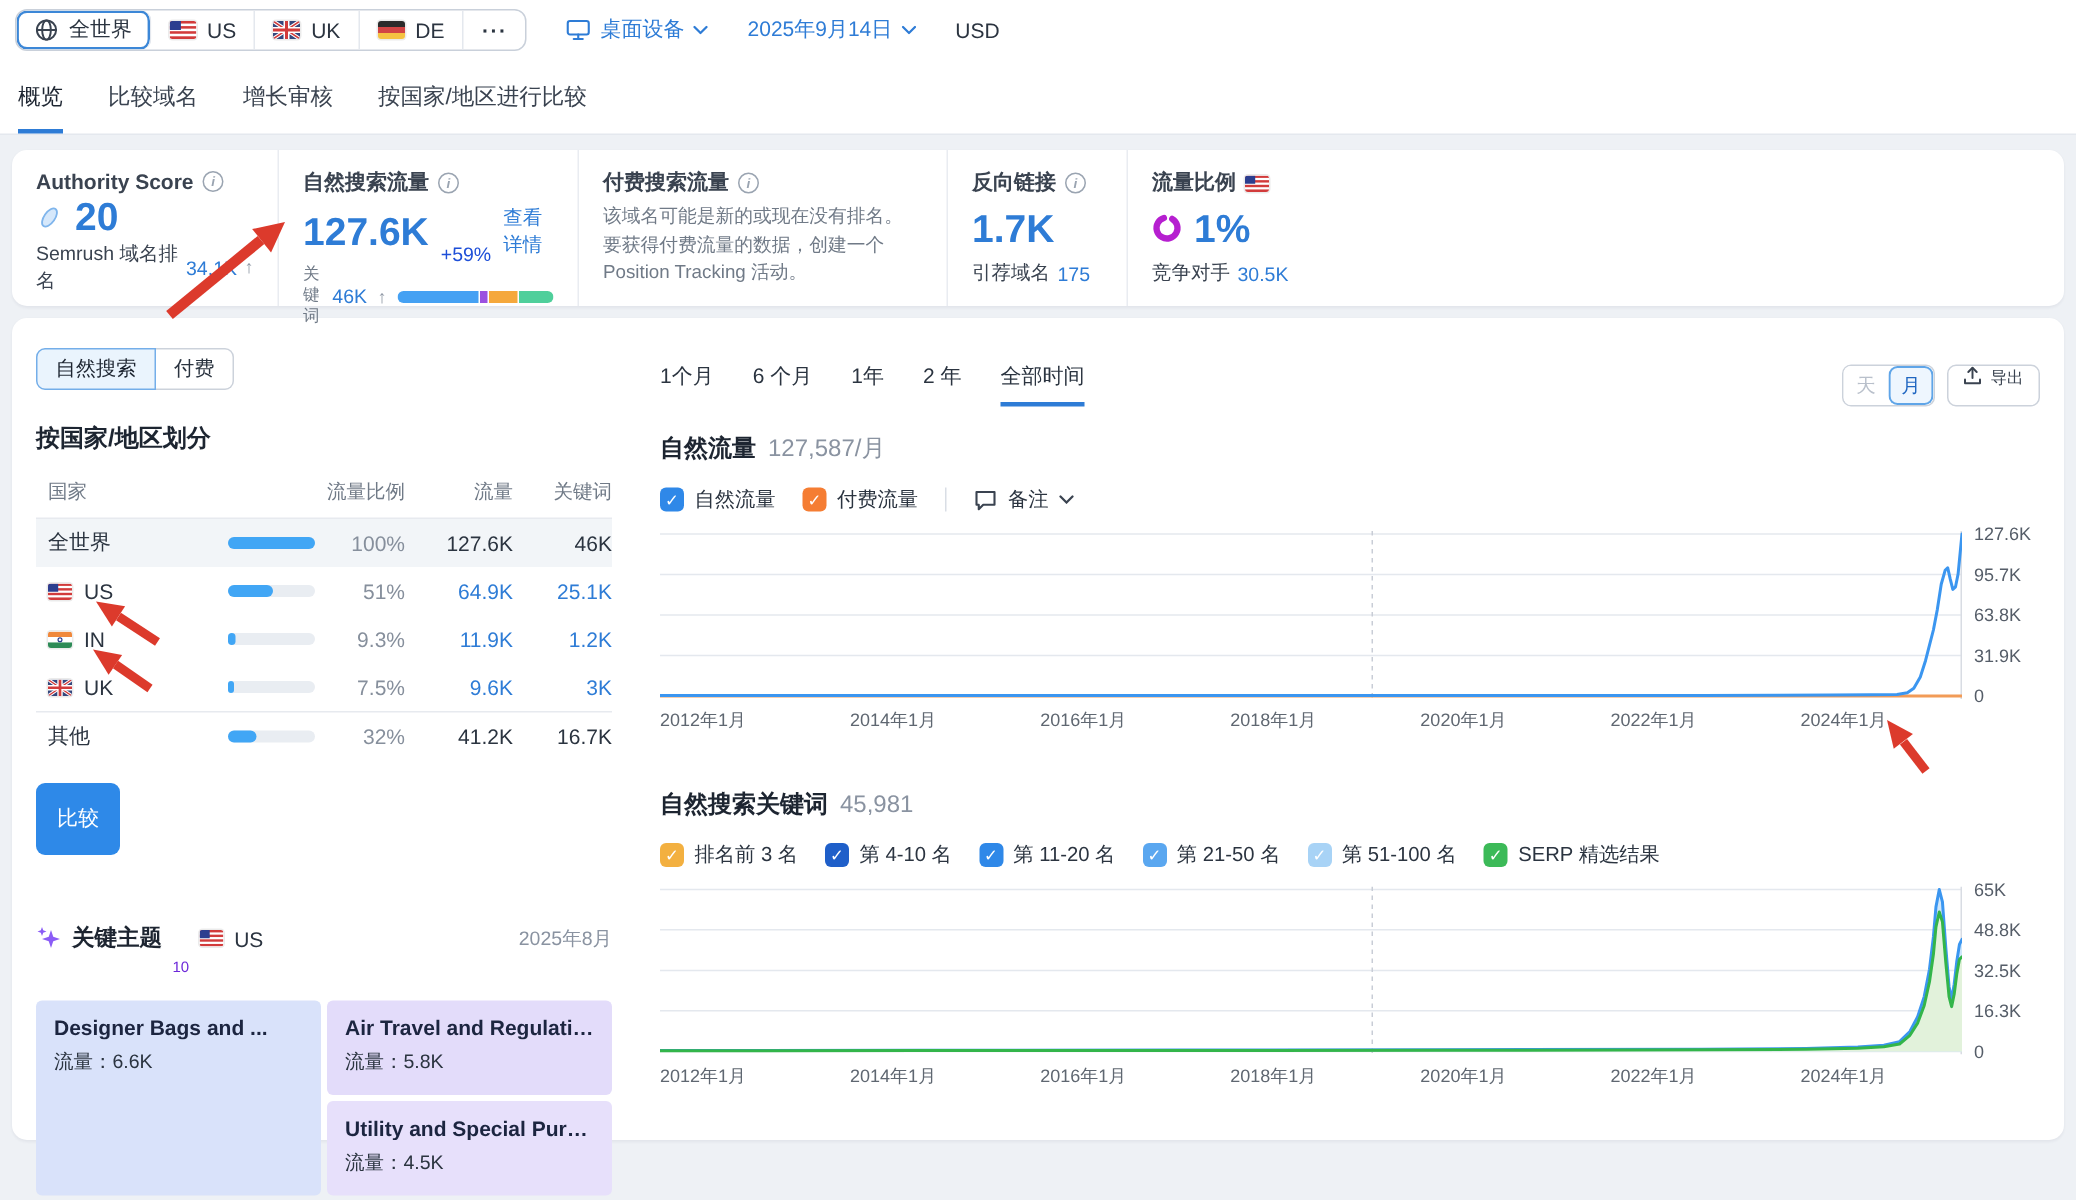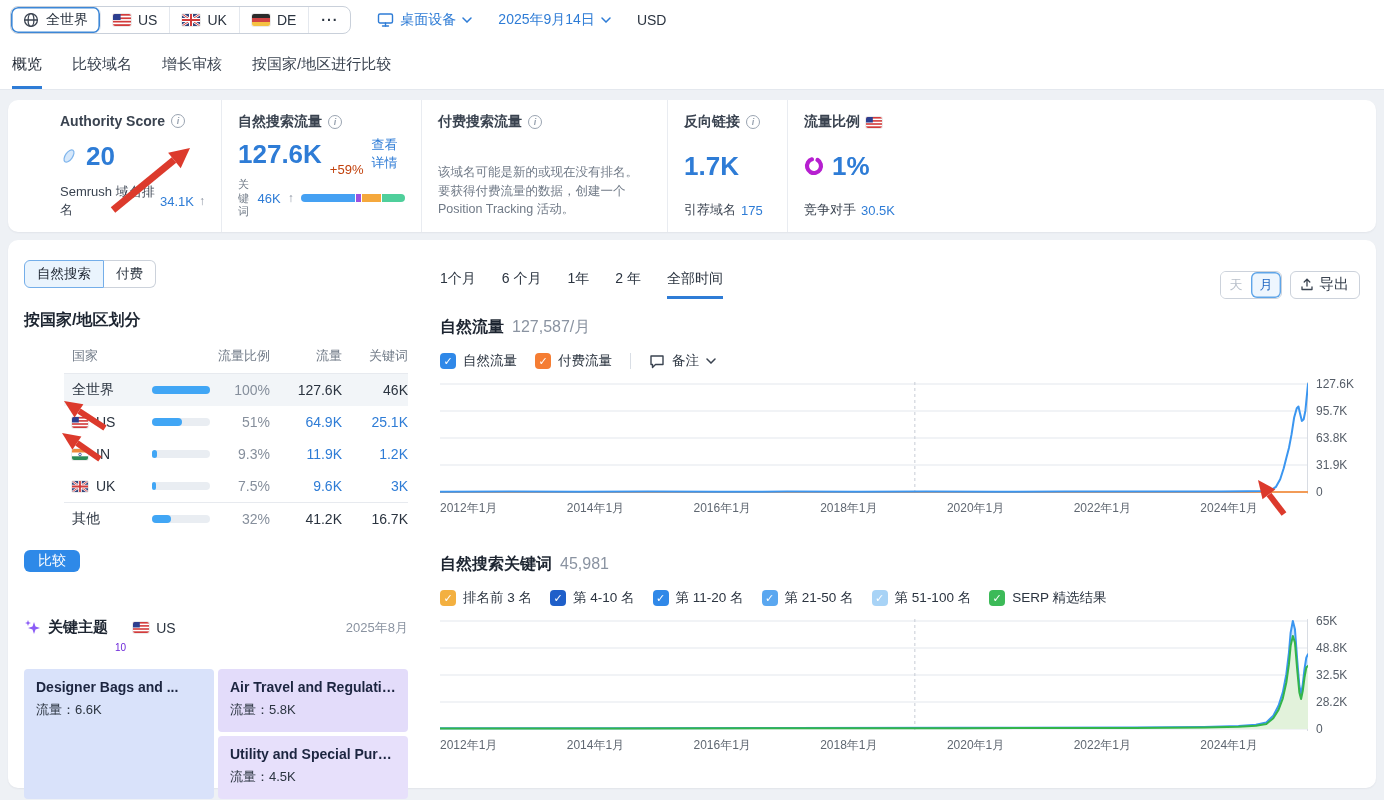--- a/index.html
+++ b/index.html
@@ -22,28 +22,28 @@
 
   
   .tabs { background:#fff; display:flex; gap:30px; padding:0 12px; border-bottom:1px solid #e4e8ee; height:50px; align-items:stretch; }
   .tab { display:flex; align-items:center; font-size:15px; color:#3a4350; border-bottom:3px solid transparent; padding-top:2px; }
   .tab.active { border-bottom-color:#2e7cd6; color:#1d2531; }
 
   
   .card { background:#fff; border-radius:10px; box-shadow:0 1px 2px rgba(30,40,60,.06); margin:0 8px; }
 
   
-  .metrics { margin-top:10px; height:132px; display:flex;padding-left:36px; }
+  .metrics { margin-top:10px; height:104px; display:flex; }
   .mcol { padding:13px 16px; display:flex; flex-direction:column; justify-content:space-between; border-right:1px solid #e9ecf1; }
   .mcol:last-child, .mcol.no-divider { border-right:none; }
   .m-title { font-size:14px; color:#3a4350; font-weight:bold; display:flex; align-items:center; gap:6px; }
   .m-value { font-size:26px; font-weight:bold; color:#2e7cd6; display:flex; align-items:center; gap:8px; }
   .m-sub { font-size:13px; color:#3a4350; display:flex; align-items:center; gap:5px; }
   .m-link { color:#2e7cd6; }
-  .m-delta { font-size:13px; color:#c2410c; font-weight:normal;margin-top:31px; }
+  .m-delta { font-size:13px; color:#1d4ed8; font-weight:normal;margin-top:31px; }
   .m-small-link { font-size:13px; color:#2e7cd6; font-weight:normal; }
   .info-ic { width:14px; height:14px; border-radius:50%; border:1.2px solid #9aa4b1; color:#9aa4b1; font-size:9px; display:inline-flex; align-items:center; justify-content:center; font-weight:bold; font-style:italic; }
   .kw-row { display:flex; align-items:center; gap:7px; }
   .kw-vert { width:13px; font-size:11px; color:#707a87; word-break:break-all; line-height:1.25; }
   .seg-bar { display:flex; width:108px; height:8px; border-radius:4px; overflow:hidden; gap:1px; background:#fff; }
   .seg-bar i { display:block; height:100%; }
   .paid-desc { font-size:12.5px; color:#707a87; line-height:1.5; width:212px; }
   .green-btn { background:#189e68; color:#fff; font-weight:bold; font-size:13px; border-radius:6px; padding:7px 12px; align-self:flex-start; }
   .arrow-up { color:#8a93a1; font-size:12px; }
 
@@ -53,34 +53,34 @@
   .right { flex:1; padding:30px 16px 16px 32px; position:relative; }
 
   .toggle-group { display:flex; }
   .toggle { border:1px solid #ccd2db; padding:4px 12px; font-size:13.5px; background:#fff; }
   .toggle:first-child { border-radius:6px 0 0 6px; }
   .toggle:last-child { border-radius:0 6px 6px 0; border-left:none; }
   .toggle.on { background:#eaf4fd; border:1px solid #74aee9; color:#1d2531; }
 
   .l-heading { font-size:16px; font-weight:bold; margin:22px 0 12px; color:#1d2531; }
   .ctable { width:384px; font-size:14px; }
-  .ctable .thead, .ctable .trow { display:grid; align-items:center;margin-left:40px; }
+  .ctable .thead, .ctable .trow { display:grid; align-items:center; }
   .ctable .thead { grid-template-columns:1fr 118px 72px 66px; color:#707a87; font-size:13px; padding:4px 0 8px; border-bottom:1px solid #e7eaef; }
   .ctable .trow { grid-template-columns:1fr 62px 56px 72px 66px; height:32px; }
   .ctable .trow.hl { background:#f2f5f8; }
   .ctable .trow.sep { border-top:1px solid #e7eaef; }
   .t-right { text-align:right; }
   .t-name { display:flex; align-items:center; gap:8px; padding-left:8px; color:#2b3440; }
   .pct { color:#868f9c; text-align:right; }
   .val { text-align:right; color:#2b3440; }
   .val.lnk { color:#2e7cd6; }
   .bar { width:58px; height:8px; border-radius:4px; background:#e9edf2; position:relative; }
   .bar i { position:absolute; left:0; top:0; bottom:0; border-radius:4px; background:#41a6f5; }
 
-  .compare-btn { margin-top:16px; background:#2e89e8; color:#fff; font-size:14px; border-radius:6px; padding:2px 14px; }
+  .compare-btn { margin-top:16px; background:#2e89e8; color:#fff; font-size:14px; border-radius:6px; padding:15px 14px; }
 
   .topics-head { margin-top:30px; display:flex; align-items:center; gap:7px; width:384px; }
   .topics-title { font-weight:bold; font-size:15px; color:#1d2531; }
   .topics-count { color:#6d28d9; font-size:10px;margin-top:40px; }
   .topics-date { margin-left:auto; color:#8a93a1; font-size:13px; }
   .topics-grid { margin-top:16px; width:384px; display:grid; grid-template-columns:1fr 1fr; grid-auto-rows:63px; gap:4px; }
   .topic-card { border-radius:4px; padding:10px 12px; overflow:hidden; }
   .topic-card.c1 { grid-row:span 2; background:#d9e2fa; }
   .topic-card.c2 { background:#e3dcfa; }
   .topic-card.c3 { background:#e7e0fb; }
@@ -90,21 +90,21 @@
 
   
   .chart-toolbar { display:flex; align-items:center; }
   .range-tabs { display:flex; gap:26px; font-size:14px; color:#2b3440; }
   .rtab { padding-bottom:8px; border-bottom:3px solid transparent; }
   .rtab.active { border-bottom-color:#2e7cd6; }
   .toolbar-right { margin-left:auto; display:flex; gap:8px; align-items:center; }
   .dm-group { display:flex; border:1px solid #ccd2db; border-radius:6px; overflow:hidden; }
   .dm { width:30px; height:26px; display:flex; align-items:center; justify-content:center; font-size:13px; color:#b9c0cb; background:#fff; }
   .dm.on { background:#eef6fe; box-shadow:inset 0 0 0 1.4px #5fa5e8; border-radius:6px; color:#1f66c1; }
-  .export-btn { display:flex; align-items:center; gap:6px; border:1px solid #ccd2db; border-radius:6px; height:28px; padding:0 10px; font-size:15px; color:#3a4350; background:#fff; }
+  .export-btn { display:flex; align-items:flex-start; gap:6px; border:1px solid #ccd2db; border-radius:6px; height:28px; padding:0 10px; font-size:11px; color:#3a4350; background:#fff; }
 
   .chart-title-row { margin-top:18px; display:flex; align-items:baseline; gap:8px; }
   .chart-title { font-size:16px; font-weight:bold; color:#1d2531; }
   .chart-value { font-size:16px; color:#8a93a1; }
   .legend-row { margin-top:14px; display:flex; align-items:center; gap:18px; font-size:13.5px; color:#2b3440; }
   .legend-item { display:flex; align-items:center; gap:7px; }
   .cbx { width:16px; height:16px; border-radius:4px; color:#fff; font-size:11px; display:inline-flex; align-items:center; justify-content:center; }
   .vdiv { width:1px; height:16px; background:#d9dee5; }
   .notes { display:flex; align-items:center; gap:7px; color:#2b3440; }
 
@@ -598,21 +598,21 @@
             <div style="left: 43.8%;">2018年1月</div>
             <div style="left: 58.4%;">2020年1月</div>
             <div style="left: 73%;">2022年1月</div>
             <div style="left: 87.6%;">2024年1月</div>
           </div>
       </div>
       <div class="ylabels">
           <div style="top: -5px;">65K</div>
           <div style="top: 21.9169px;">48.8K</div>
           <div style="top: 49px;">32.5K</div>
-          <div style="top: 75.9169px;">28.2K</div>
+          <div style="top: 75.9169px;">16.3K</div>
           <div style="top: 103px;">0</div>
         </div>
     </div>
   </div>
 </section>
 
 <svg class="arrow" style="left:100px;top:138px" width="100" height="85" viewBox="0 0 100 85">
   <path d="M13 72 L74 22" stroke-width="7"></path>
     <polygon points="90,10 80.7,30.3 68.1,14.7"></polygon>
 </svg>

